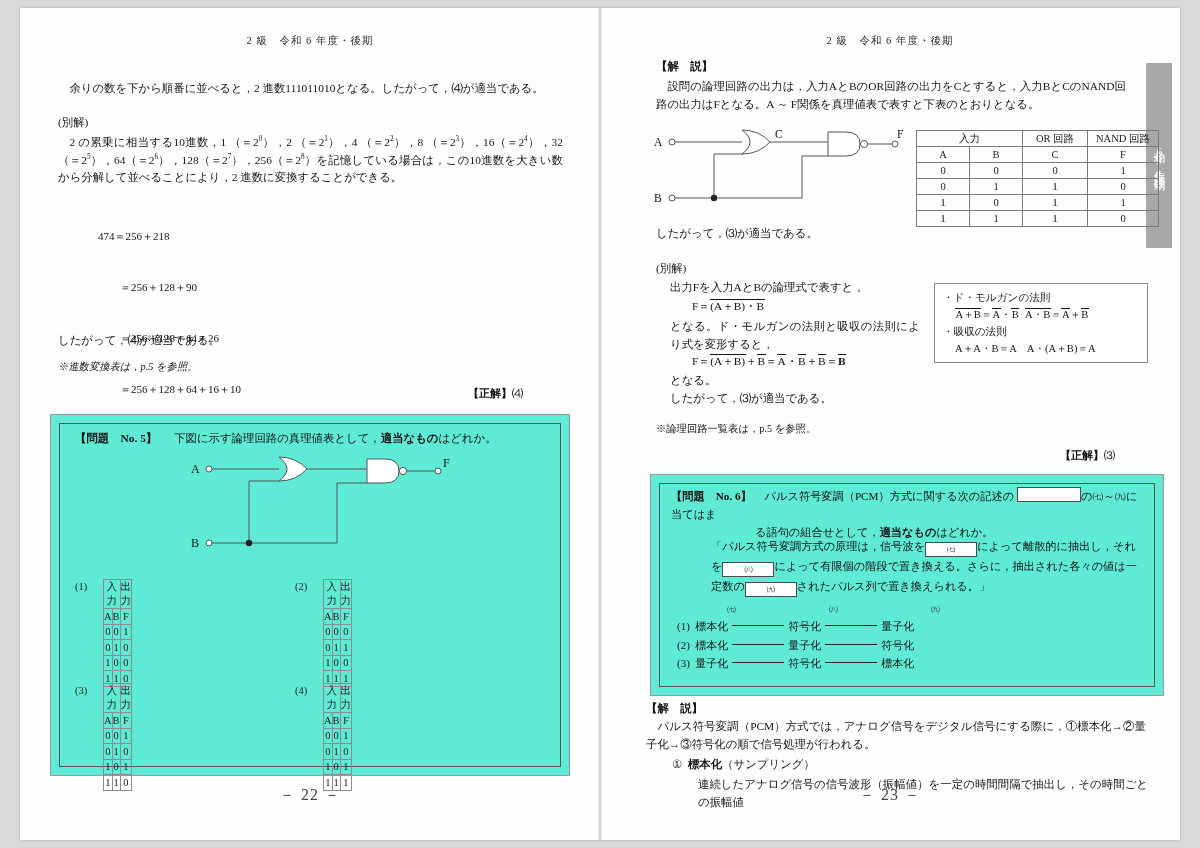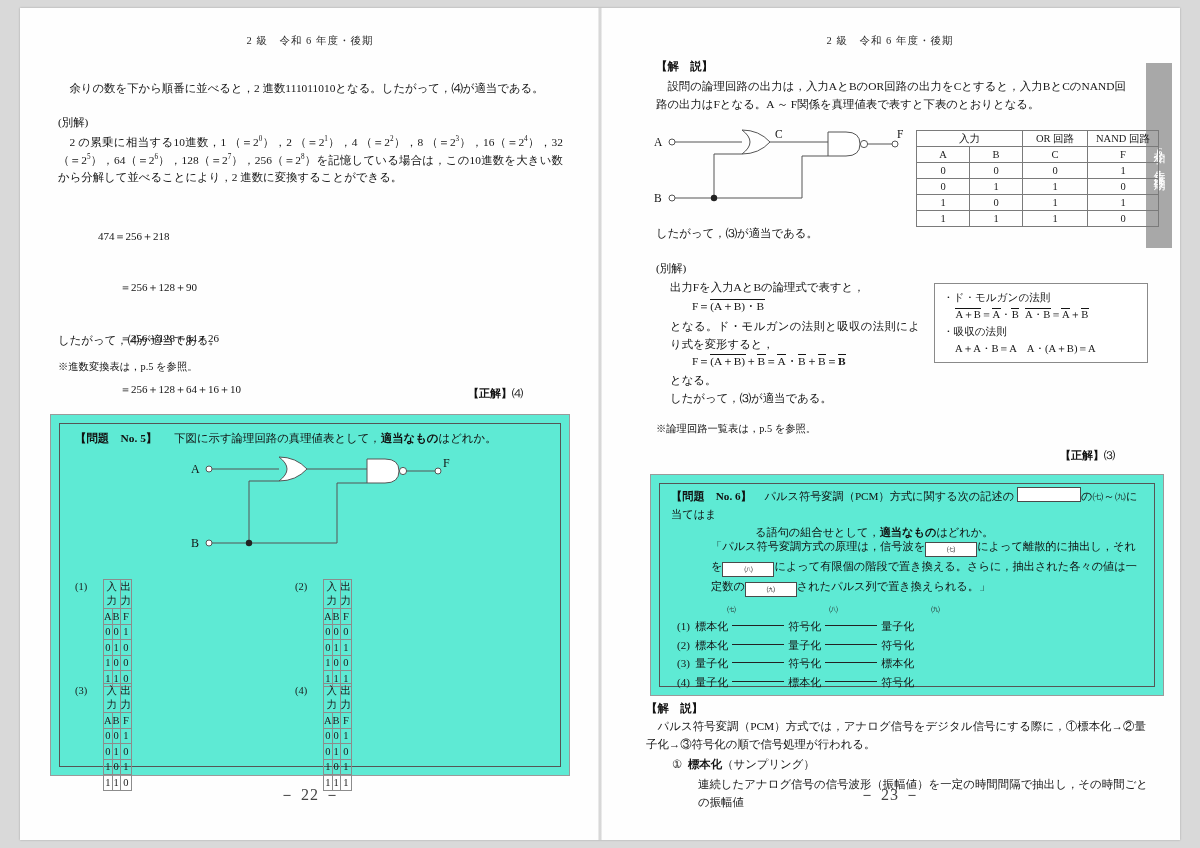--- a/index.html
+++ b/index.html
@@ -116,21 +116,21 @@
       <span class="mathrow">　　＝256＋128＋64＋26</span>
       <span class="mathrow">　　＝256＋128＋64＋16＋10</span>
       <span class="mathrow">　　＝256＋128＋64＋16＋ 8 ＋ 2</span>
       <span class="mathrow">　　＝256＋128＋ 64 ＋ 0 ＋ 16 ＋ 8 ＋ 0 ＋ 2 ＋ 0 （2 の累乗に相当する10進数）</span>
       <span class="mathrow">　　＝  2⁸ ＋ 2⁷ ＋ 2⁶ ＋ 0 ＋ 2⁴ ＋ 2³ ＋ 0 ＋ 2¹ ＋ 0 （2 の累乗表示）</span>
       <span class="mathrow">　　＝  1　 1　 1　 0　 1　 1　 0　 1　 0 （2 進数）</span>
     </div>
 
     <div class="body-txt" style="left:38px;top:324px;">したがって，⑷が適当である。</div>
 
-    <div class="body-txt small" style="left:38px;top:350px;">※進数変換表は，p.5 を参照。</div>
+    <div class="body-txt small" style="left:38px;top:350px;font-style:italic;">※進数変換表は，p.5 を参照。</div>
 
     <div class="seikai" style="left:448px;top:378px;"><span>【正解】</span><span class="num">⑷</span></div>
 
     <div class="qbox" style="left:30px;top:406px;width:518px;height:360px;">
       <div class="qbox-inner"></div>
 
       <div style="position:absolute;left:24px;top:16px;font-size:11.4px;color:#111;">
         <span class="b">【問題　No. 5】</span>
         <span style="margin-left:14px;">下図に示す論理回路の真理値表として，</span><span class="b">適当なもの</span><span>はどれか。</span>
       </div>
@@ -429,21 +429,20 @@
       </div>
 
       <div style="position:absolute;left:76px;top:128px;font-size:9px;color:#222;">㈦</div>
       <div style="position:absolute;left:178px;top:128px;font-size:9px;color:#222;">㈧</div>
       <div style="position:absolute;left:280px;top:128px;font-size:9px;color:#222;">㈨</div>
 
       <div style="position:absolute;left:26px;top:142px;">
         <div class="opt-line"><span>(1)</span>&nbsp;&nbsp;<span>標本化</span><span class="dash"></span><span>符号化</span><span class="dash"></span><span>量子化</span></div>
         <div class="opt-line"><span>(2)</span>&nbsp;&nbsp;<span>標本化</span><span class="dash"></span><span>量子化</span><span class="dash"></span><span>符号化</span></div>
         <div class="opt-line"><span>(3)</span>&nbsp;&nbsp;<span>量子化</span><span class="dash"></span><span>符号化</span><span class="dash"></span><span>標本化</span></div>
-        <div class="opt-line"><span>(4)</span>&nbsp;&nbsp;<span>量子化</span><span class="dash"></span><span>標本化</span><span class="dash"></span><span>符号化</span></div>
       </div>
     </div>
 
     <div class="body-txt b" style="left:46px;top:692px;">【解　説】</div>
     <div class="body-txt ind1" style="left:46px;top:710px;width:500px;">パルス符号変調（PCM）方式では，アナログ信号をデジタル信号にする際に，①標本化→②量子化→③符号化の順で信号処理が行われる。</div>
 
     <div class="body-txt" style="left:72px;top:748px;"><span>①</span>&nbsp;&nbsp;<span class="b">標本化</span><span>（サンプリング）</span></div>
     <div class="body-txt" style="left:98px;top:768px;width:450px;">連続したアナログ信号の信号波形（振幅値）を一定の時間間隔で抽出し，その時間ごとの振幅値</div>
 
     <div class="folio">－ 23 －</div>

